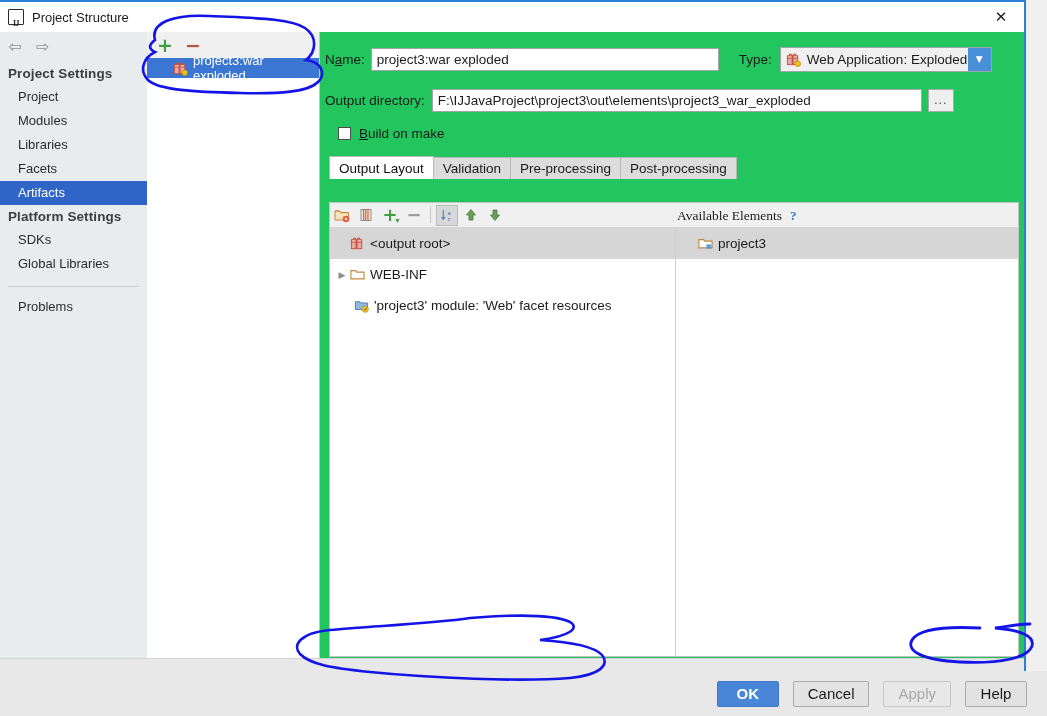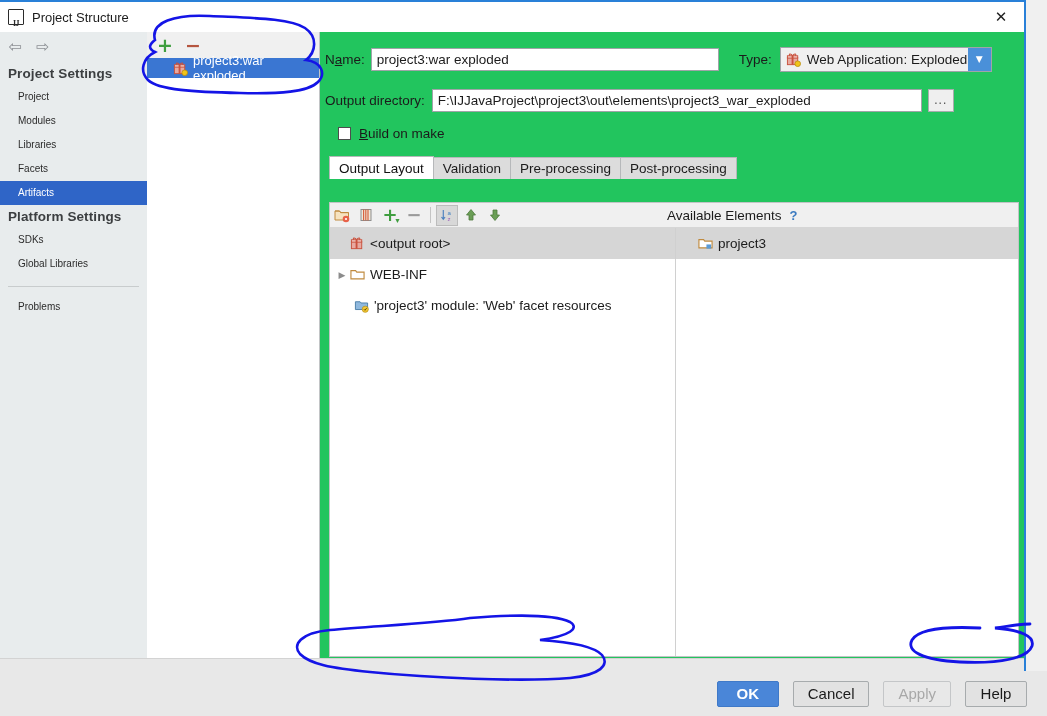--- a/index.html
+++ b/index.html
@@ -68,21 +68,21 @@
   .arrow {
     width: 20px; height: 20px; display: flex; align-items: center; justify-content: center;
     color: #8d9095; font-size: 16px; font-family: "DejaVu Sans", sans-serif;
     line-height: 1;
   }
   .sb-group {
     font-weight: bold; font-size: 13.5px; color: #3c3f41;
     padding: 4px 0 4px 8px; letter-spacing: 0.1px;
   }
   .sb-item {
-    font-size: 10px; color: #2b2b2b;
+    font-size: 13px; color: #2b2b2b;
     padding: 4px 0 4px 18px;
     line-height: 16px;
   }
   .sb-item.selected {
     background: #2f65c7; color: #ffffff;
   }
   .sb-sep {
     height: 1px; background: #c8cccd; margin: 10px 8px 8px 8px;
   }
 
@@ -205,23 +205,23 @@
     position: relative;
   }
   .ltb-sep {
     width: 1px; height: 16px; background: #c4c4c4; margin: 0 4px;
   }
   .sort-toggle {
     background: #d8d8d8; border: 1px solid #bcbcbc; box-sizing: border-box;
     width: 22px; height: 21px; display: flex; align-items: center; justify-content: center;
   }
   .avail-title {
-    position: absolute; left: 337px; top: 0; height: 25px;
+    position: absolute; left: 347px; top: 0; height: 25px;
     display: flex; align-items: center; gap: 8px;
-    font-size: 13.5px; color: #1b1b1b;
+    font-size: 13.5px; color: #1b1b1b; font-family: Liberation Serif, serif;
   }
   .qmark { color: #3a7ac0; font-weight: bold; font-size: 13px; }
 
   .panes { flex: 1; display: flex; min-height: 0; }
   .pane-left { width: 346px; border-right: 1px solid #d0d0d0; box-sizing: border-box; }
   .pane-right { flex: 1; }
 
   .tree-row {
     height: 31px; display: flex; align-items: center;
     font-size: 13.5px; color: #1b1b1b; padding-left: 4px;

